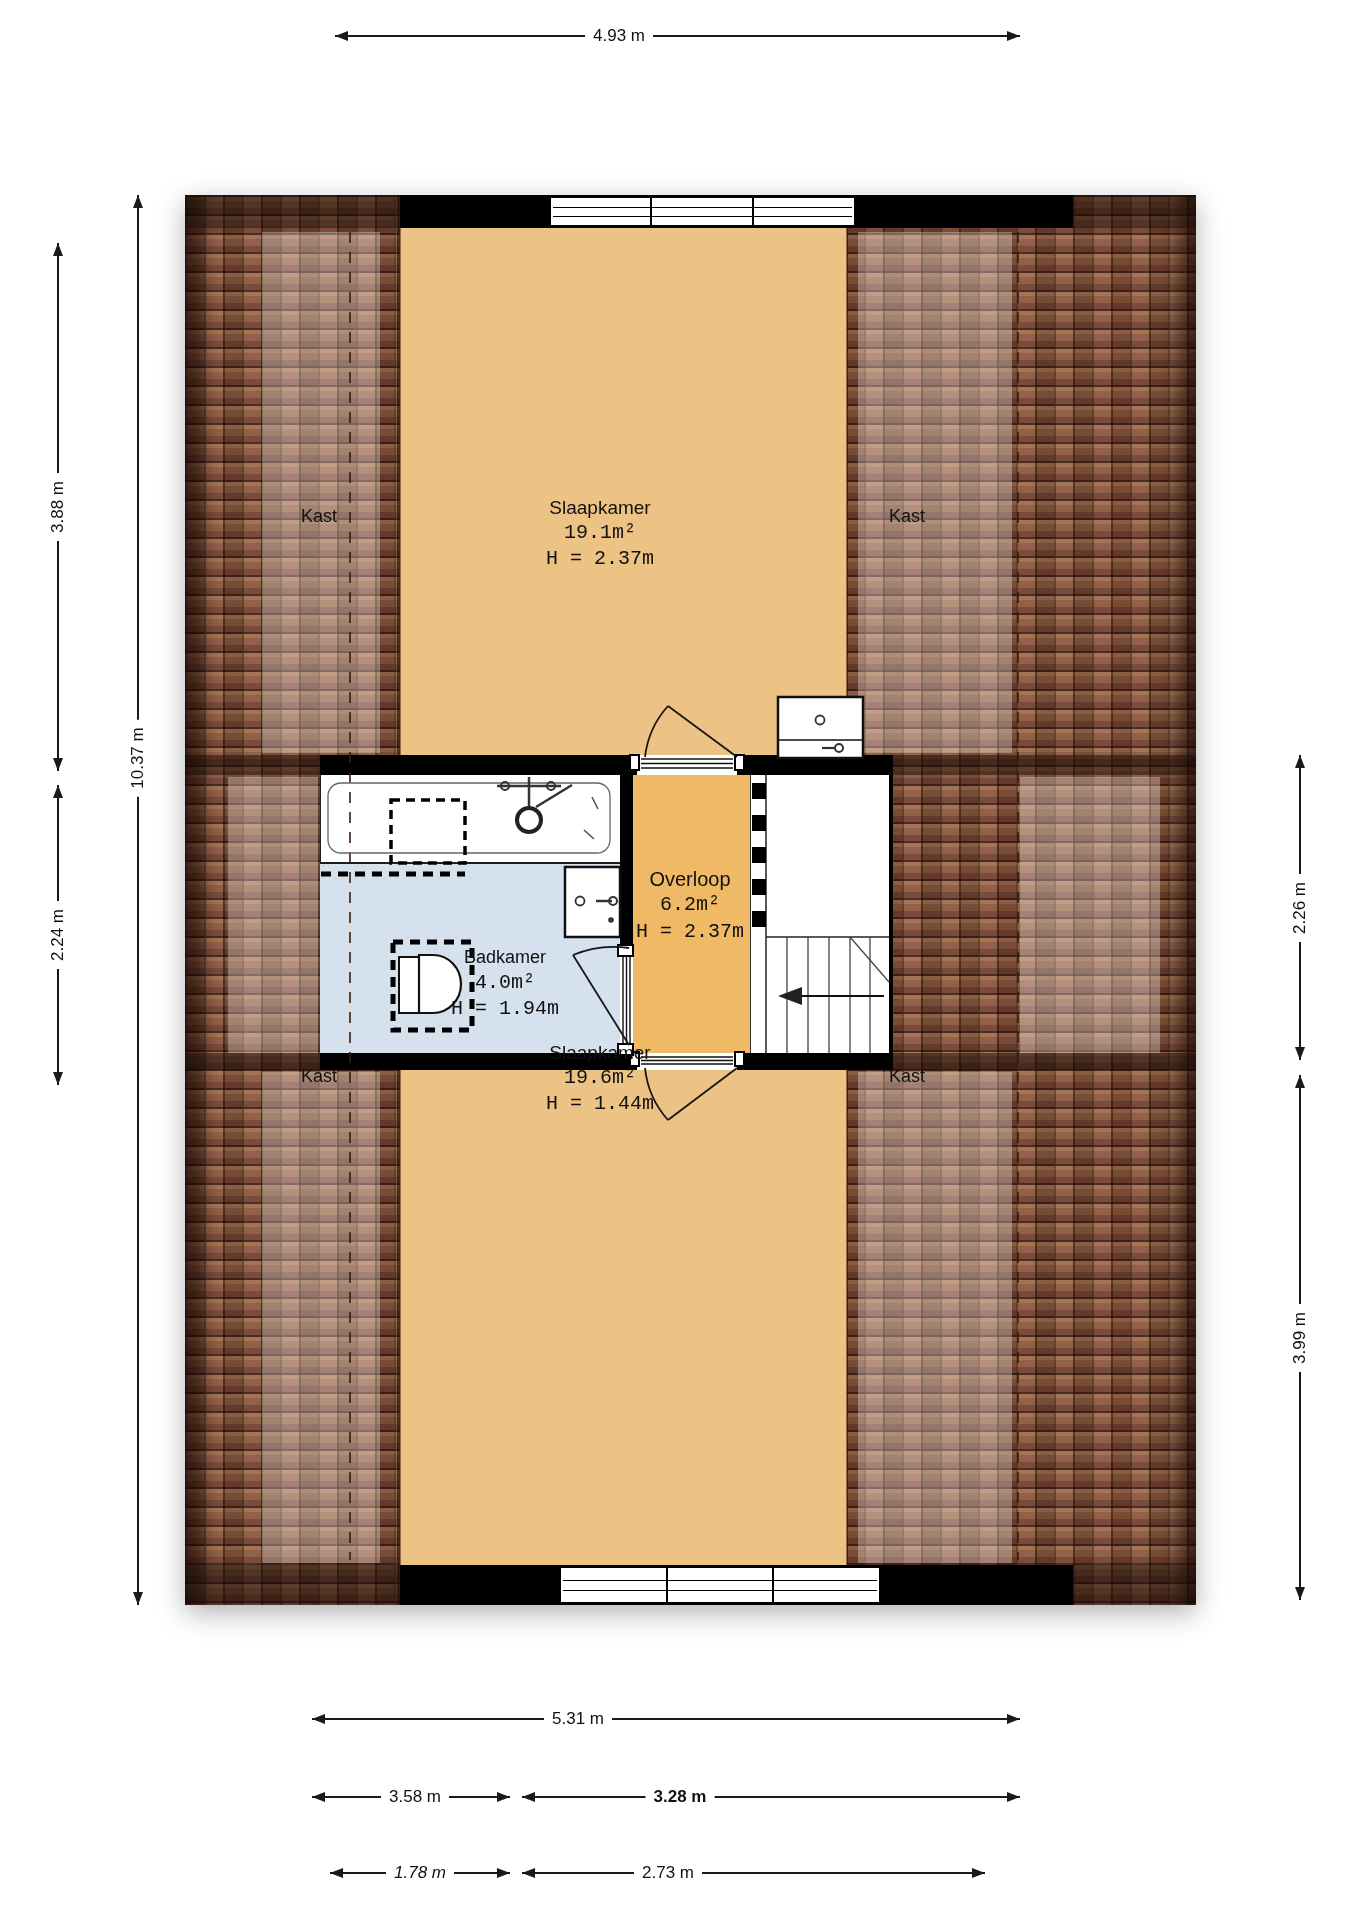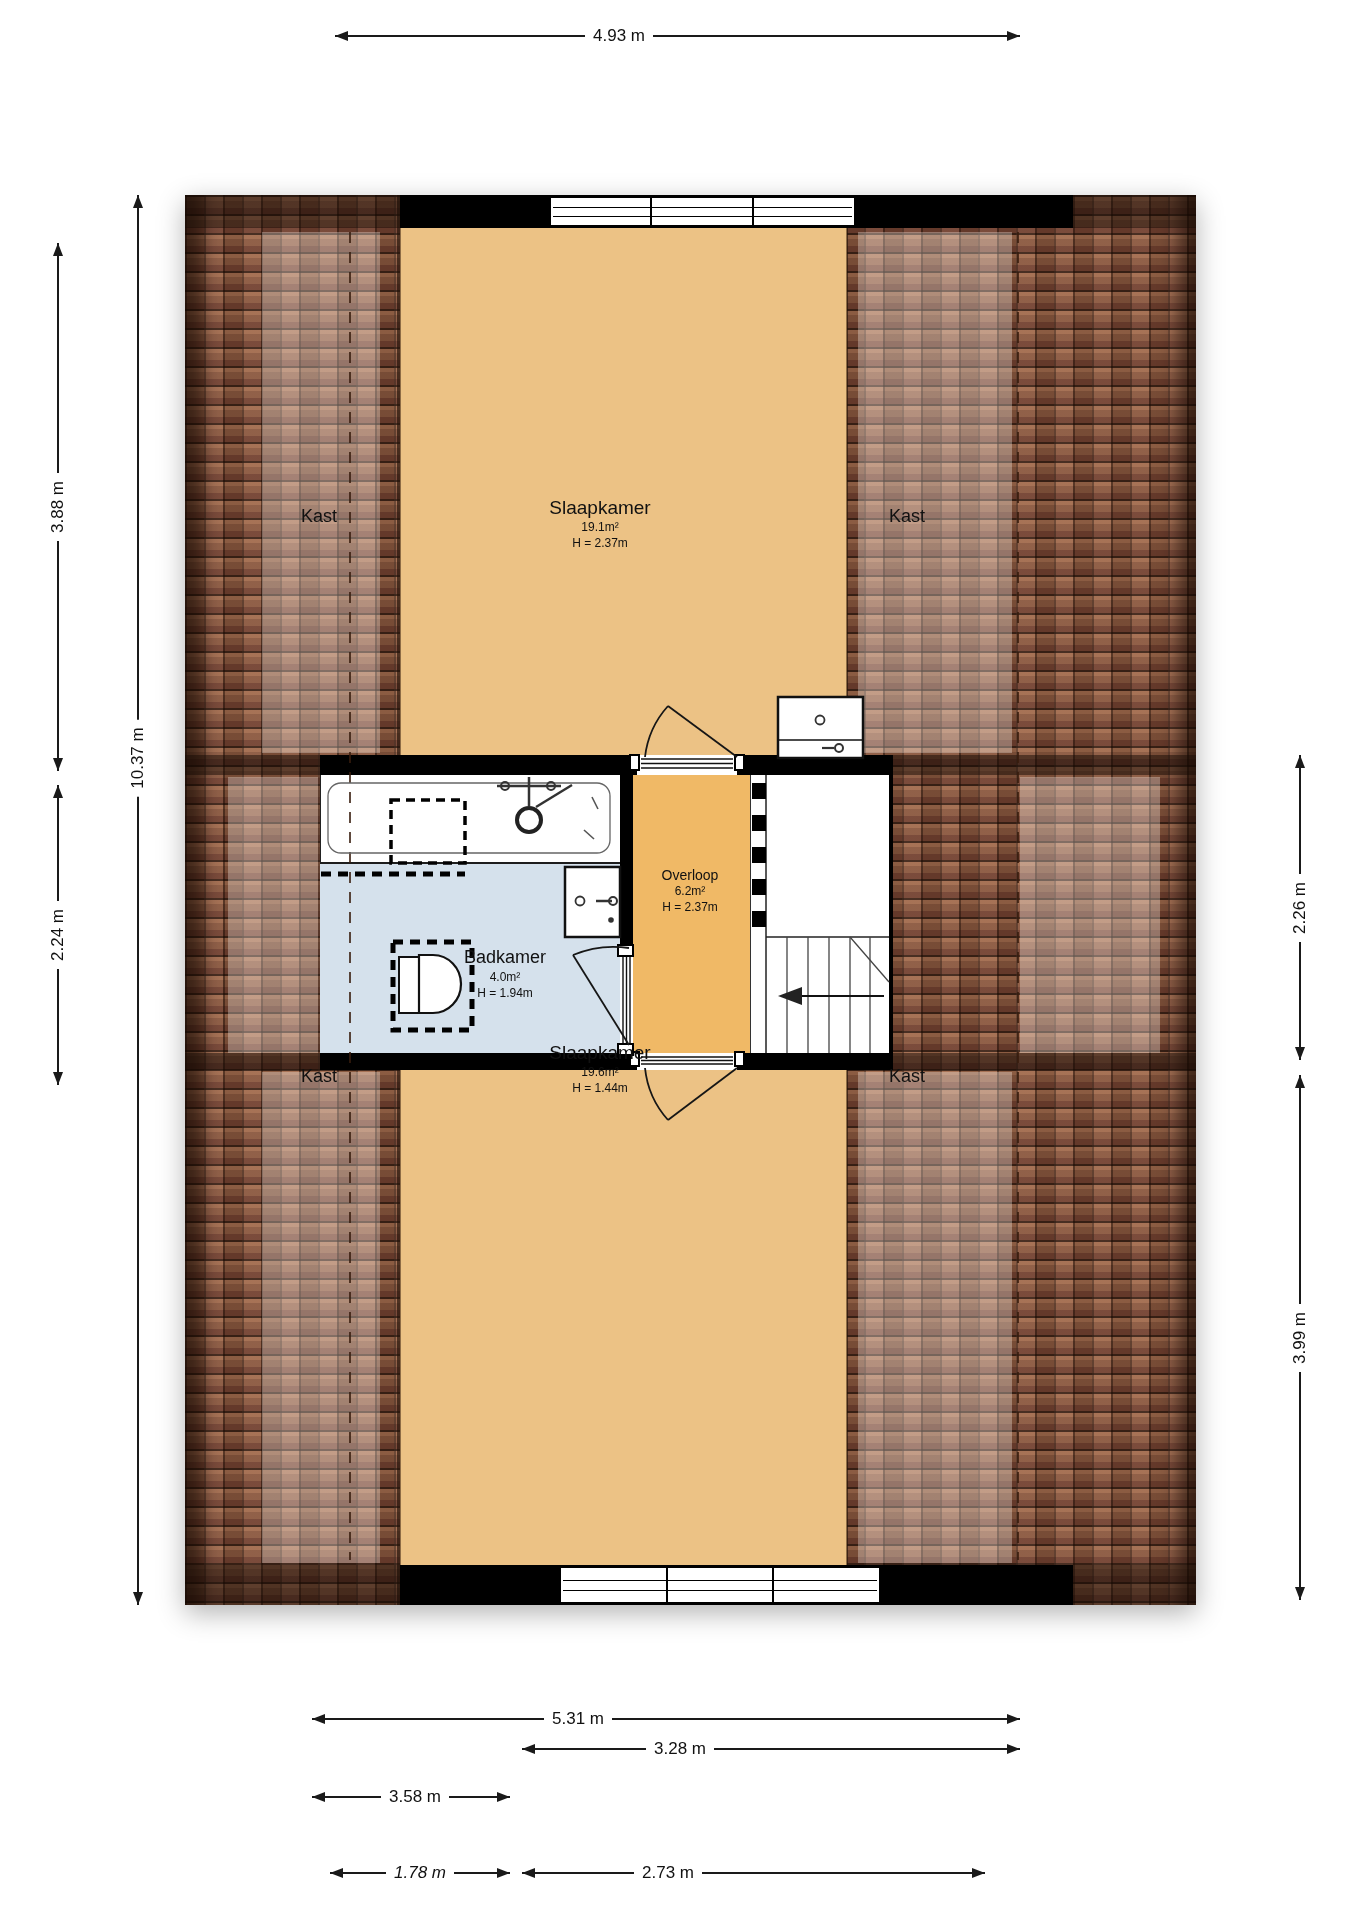--- a/index.html
+++ b/index.html
@@ -34,21 +34,21 @@
   .wall{position:absolute;background:#000;}
   .win{position:absolute;background:#fff;border:1.5px solid #000;box-sizing:border-box;}
   .win .rail{position:absolute;left:2px;right:2px;border-top:1.5px solid #000;border-bottom:1.5px solid #000;}
   .win .div{position:absolute;top:0;bottom:0;width:2px;background:#000;}
   .threshold{position:absolute;background:#fff;}
   .jamb{position:absolute;background:#fff;border:2px solid #000;box-sizing:border-box;}
 
   
   .rlabel{position:absolute;transform:translateX(-50%);text-align:center;line-height:1.32;white-space:nowrap;}
   .rname{font-size:19px;}
-  .rsub{font-size:12px;}
+  .rsub{font-size:20px;font-family:Liberation Mono, monospace;}
   .klabel{position:absolute;transform:translateX(-50%);font-size:18px;white-space:nowrap;}
 
   
   .dim{position:absolute;}
   .dim .ln{position:absolute;background:#1a1a1a;}
   .dimh{height:14px;}
   .dimh .ln{left:0;right:0;top:6.2px;height:1.5px;}
   .dimv{width:14px;}
   .dimv .ln{top:0;bottom:0;left:6.2px;width:1.5px;}
   .ah{position:absolute;width:0;height:0;border:solid transparent;}
@@ -226,21 +226,21 @@
     <div class="rname">Slaapkamer</div>
     <div class="rsub">19.6m²</div>
     <div class="rsub">H = 1.44m</div>
   </div>
   <div class="rlabel" style="left:505px;top:946px;">
     <div class="rname" style="font-size:18px;">Badkamer</div>
     <div class="rsub">4.0m²</div>
     <div class="rsub">H = 1.94m</div>
   </div>
   <div class="rlabel" style="left:690px;top:866px;">
-    <div class="rname" style="font-size:14px;text-align:center;">Overloop</div>
+    <div class="rname" style="font-size:20px;text-align:center;">Overloop</div>
     <div class="rsub">6.2m²</div>
     <div class="rsub">H = 2.37m</div>
   </div>
 
   <div class="klabel" style="left:319px;top:506px;">Kast</div>
   <div class="klabel" style="left:907px;top:506px;">Kast</div>
   <div class="klabel" style="left:319px;top:1066px;">Kast</div>
   <div class="klabel" style="left:907px;top:1066px;">Kast</div>
 
   <div class="dim dimh" style="left:335px;top:29px;width:685px;">
@@ -287,21 +287,21 @@
       <i class="ah al"></i>
       <i class="ah ar"></i>
     <span class="dlab" style="left:266px;">5.31 m</span>
   </div>
   <div class="dim dimh" style="left:312px;top:1790px;width:198px;">
     <i class="ln"></i>
       <i class="ah al"></i>
       <i class="ah ar"></i>
     <span class="dlab" style="left:103px;">3.58 m</span>
   </div>
-  <div class="dim dimh" style="left:522px;top:1742px;width:498px;">
+  <div class="dim dimh" style="left:522px;top:1790px;width:498px;font-weight:bold;">
     <i class="ln"></i>
       <i class="ah al"></i>
       <i class="ah ar"></i>
     <span class="dlab" style="left:158px;">3.28 m</span>
   </div>
   <div class="dim dimh" style="left:330px;top:1866px;width:180px;">
     <i class="ln"></i>
       <i class="ah al"></i>
       <i class="ah ar"></i>
     <span class="dlab" style="left:90px;font-style:italic;">1.78 m</span>

